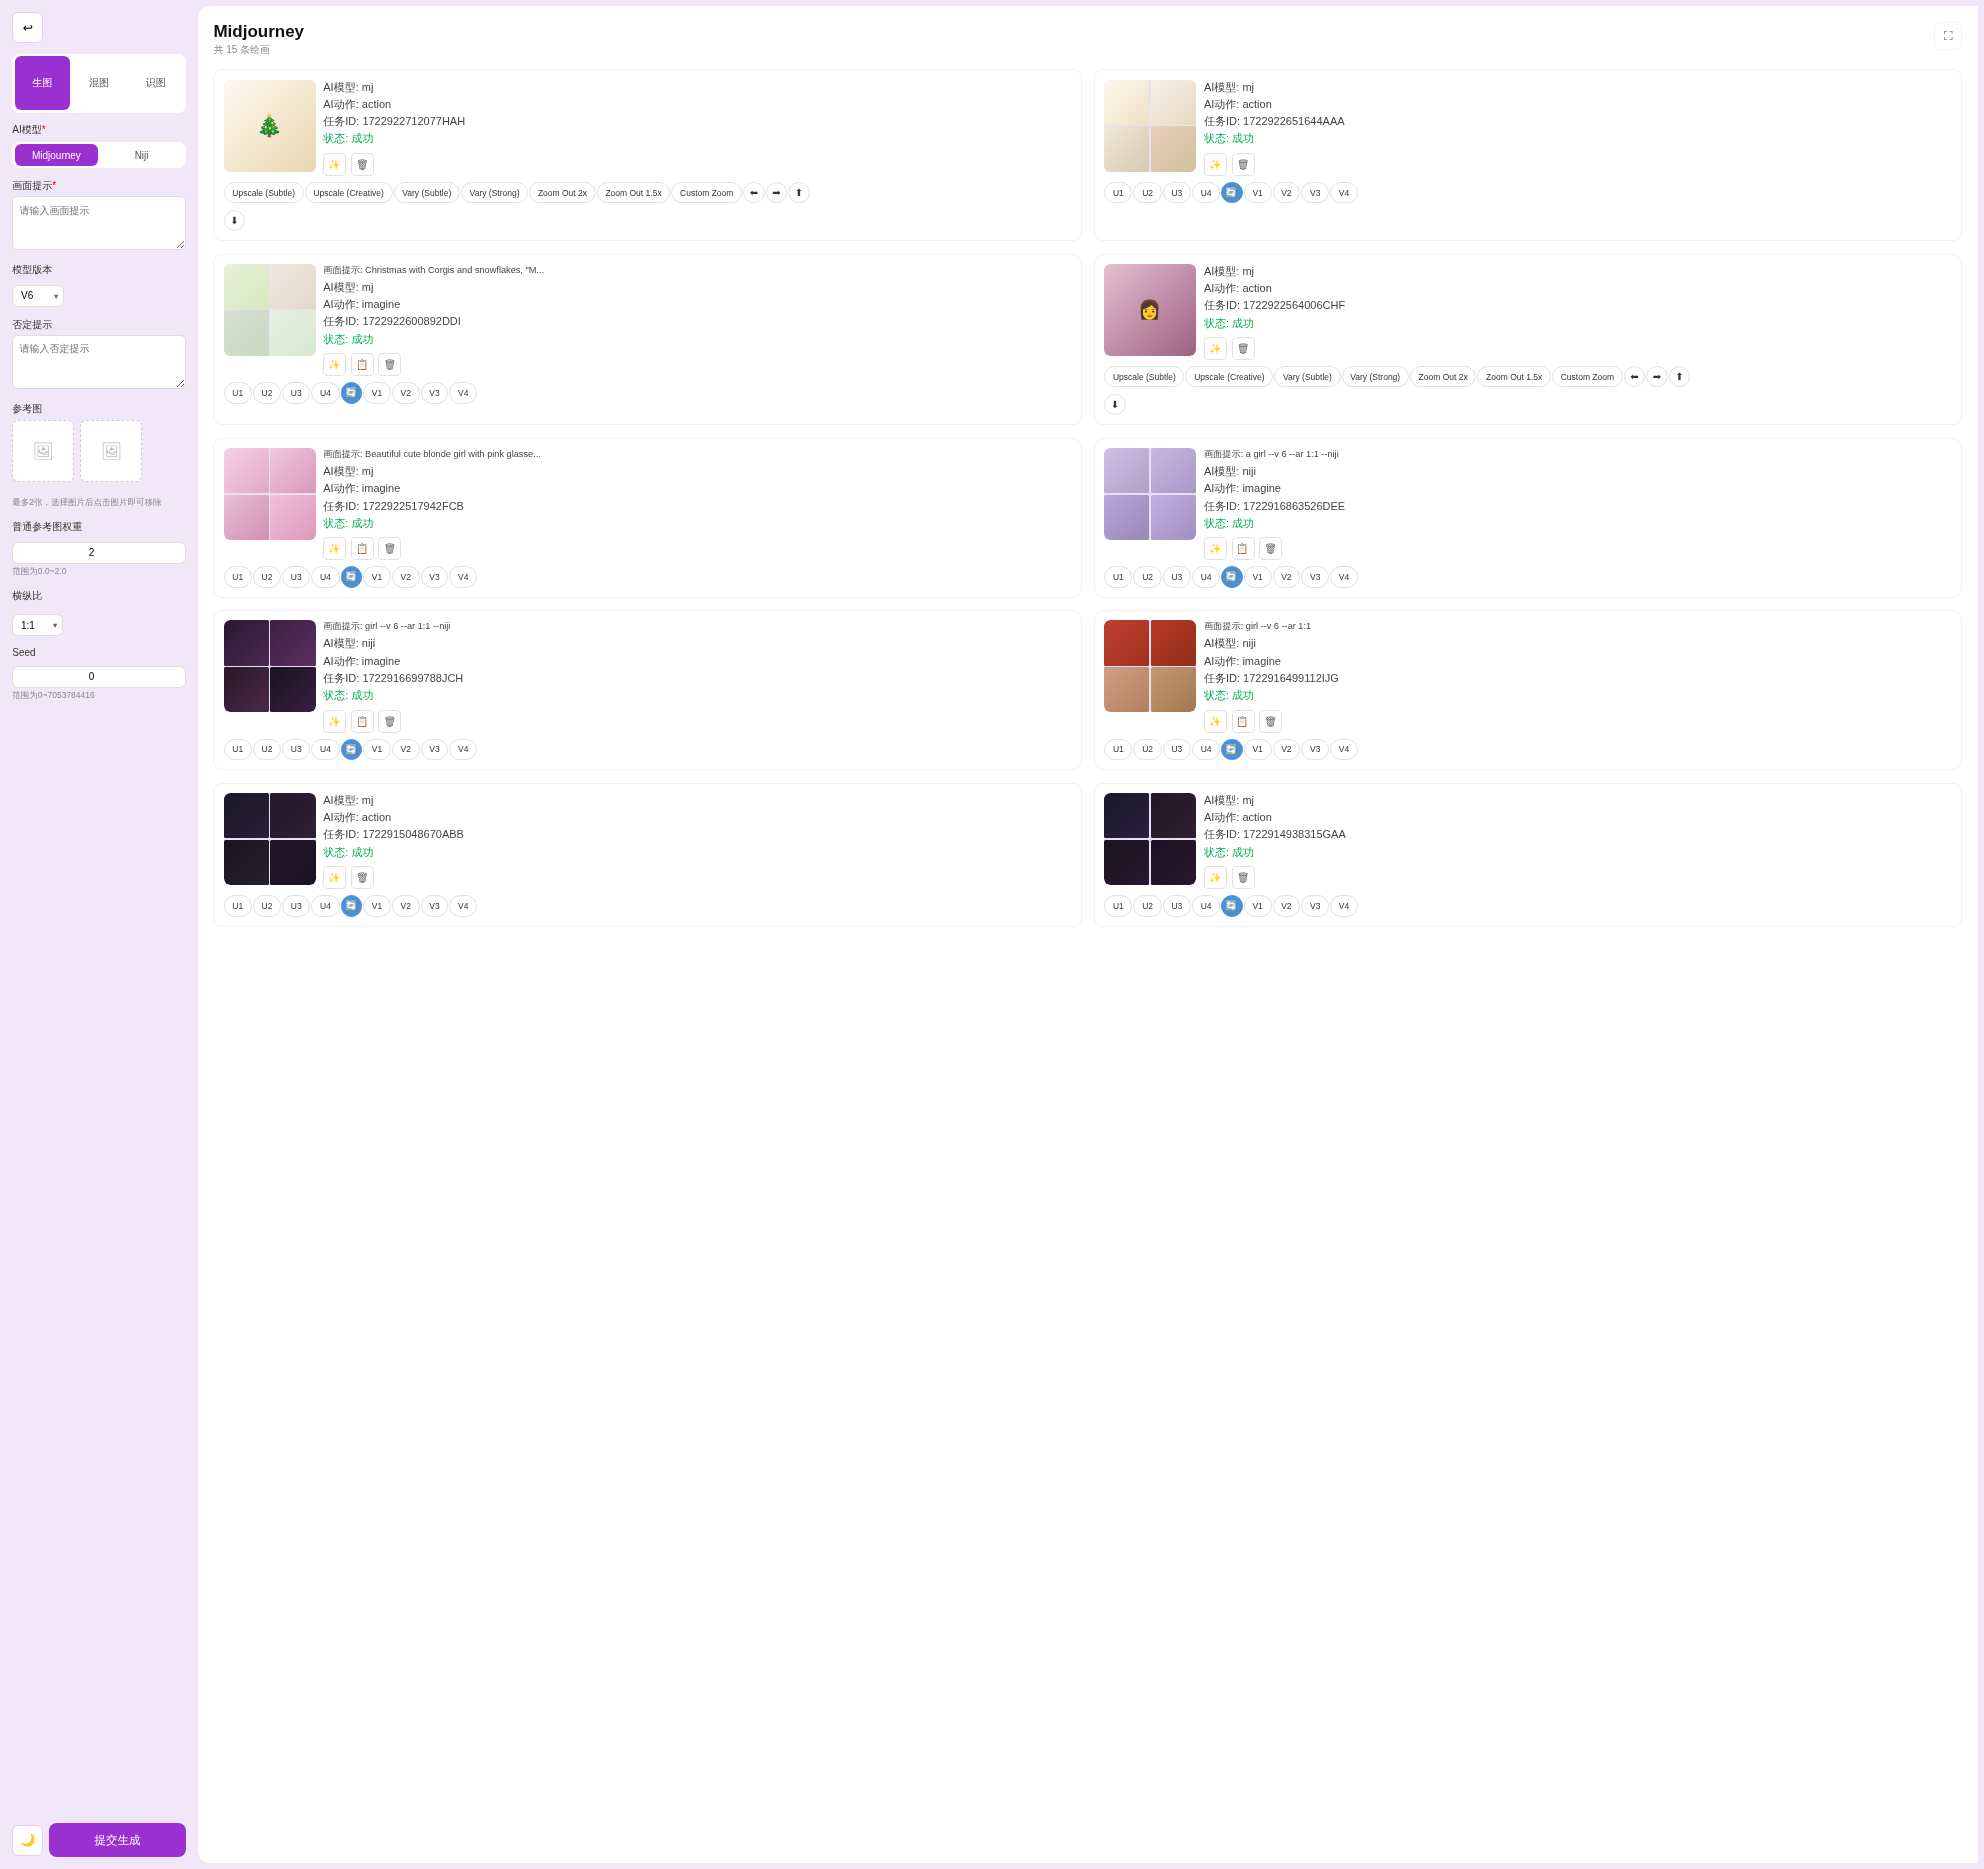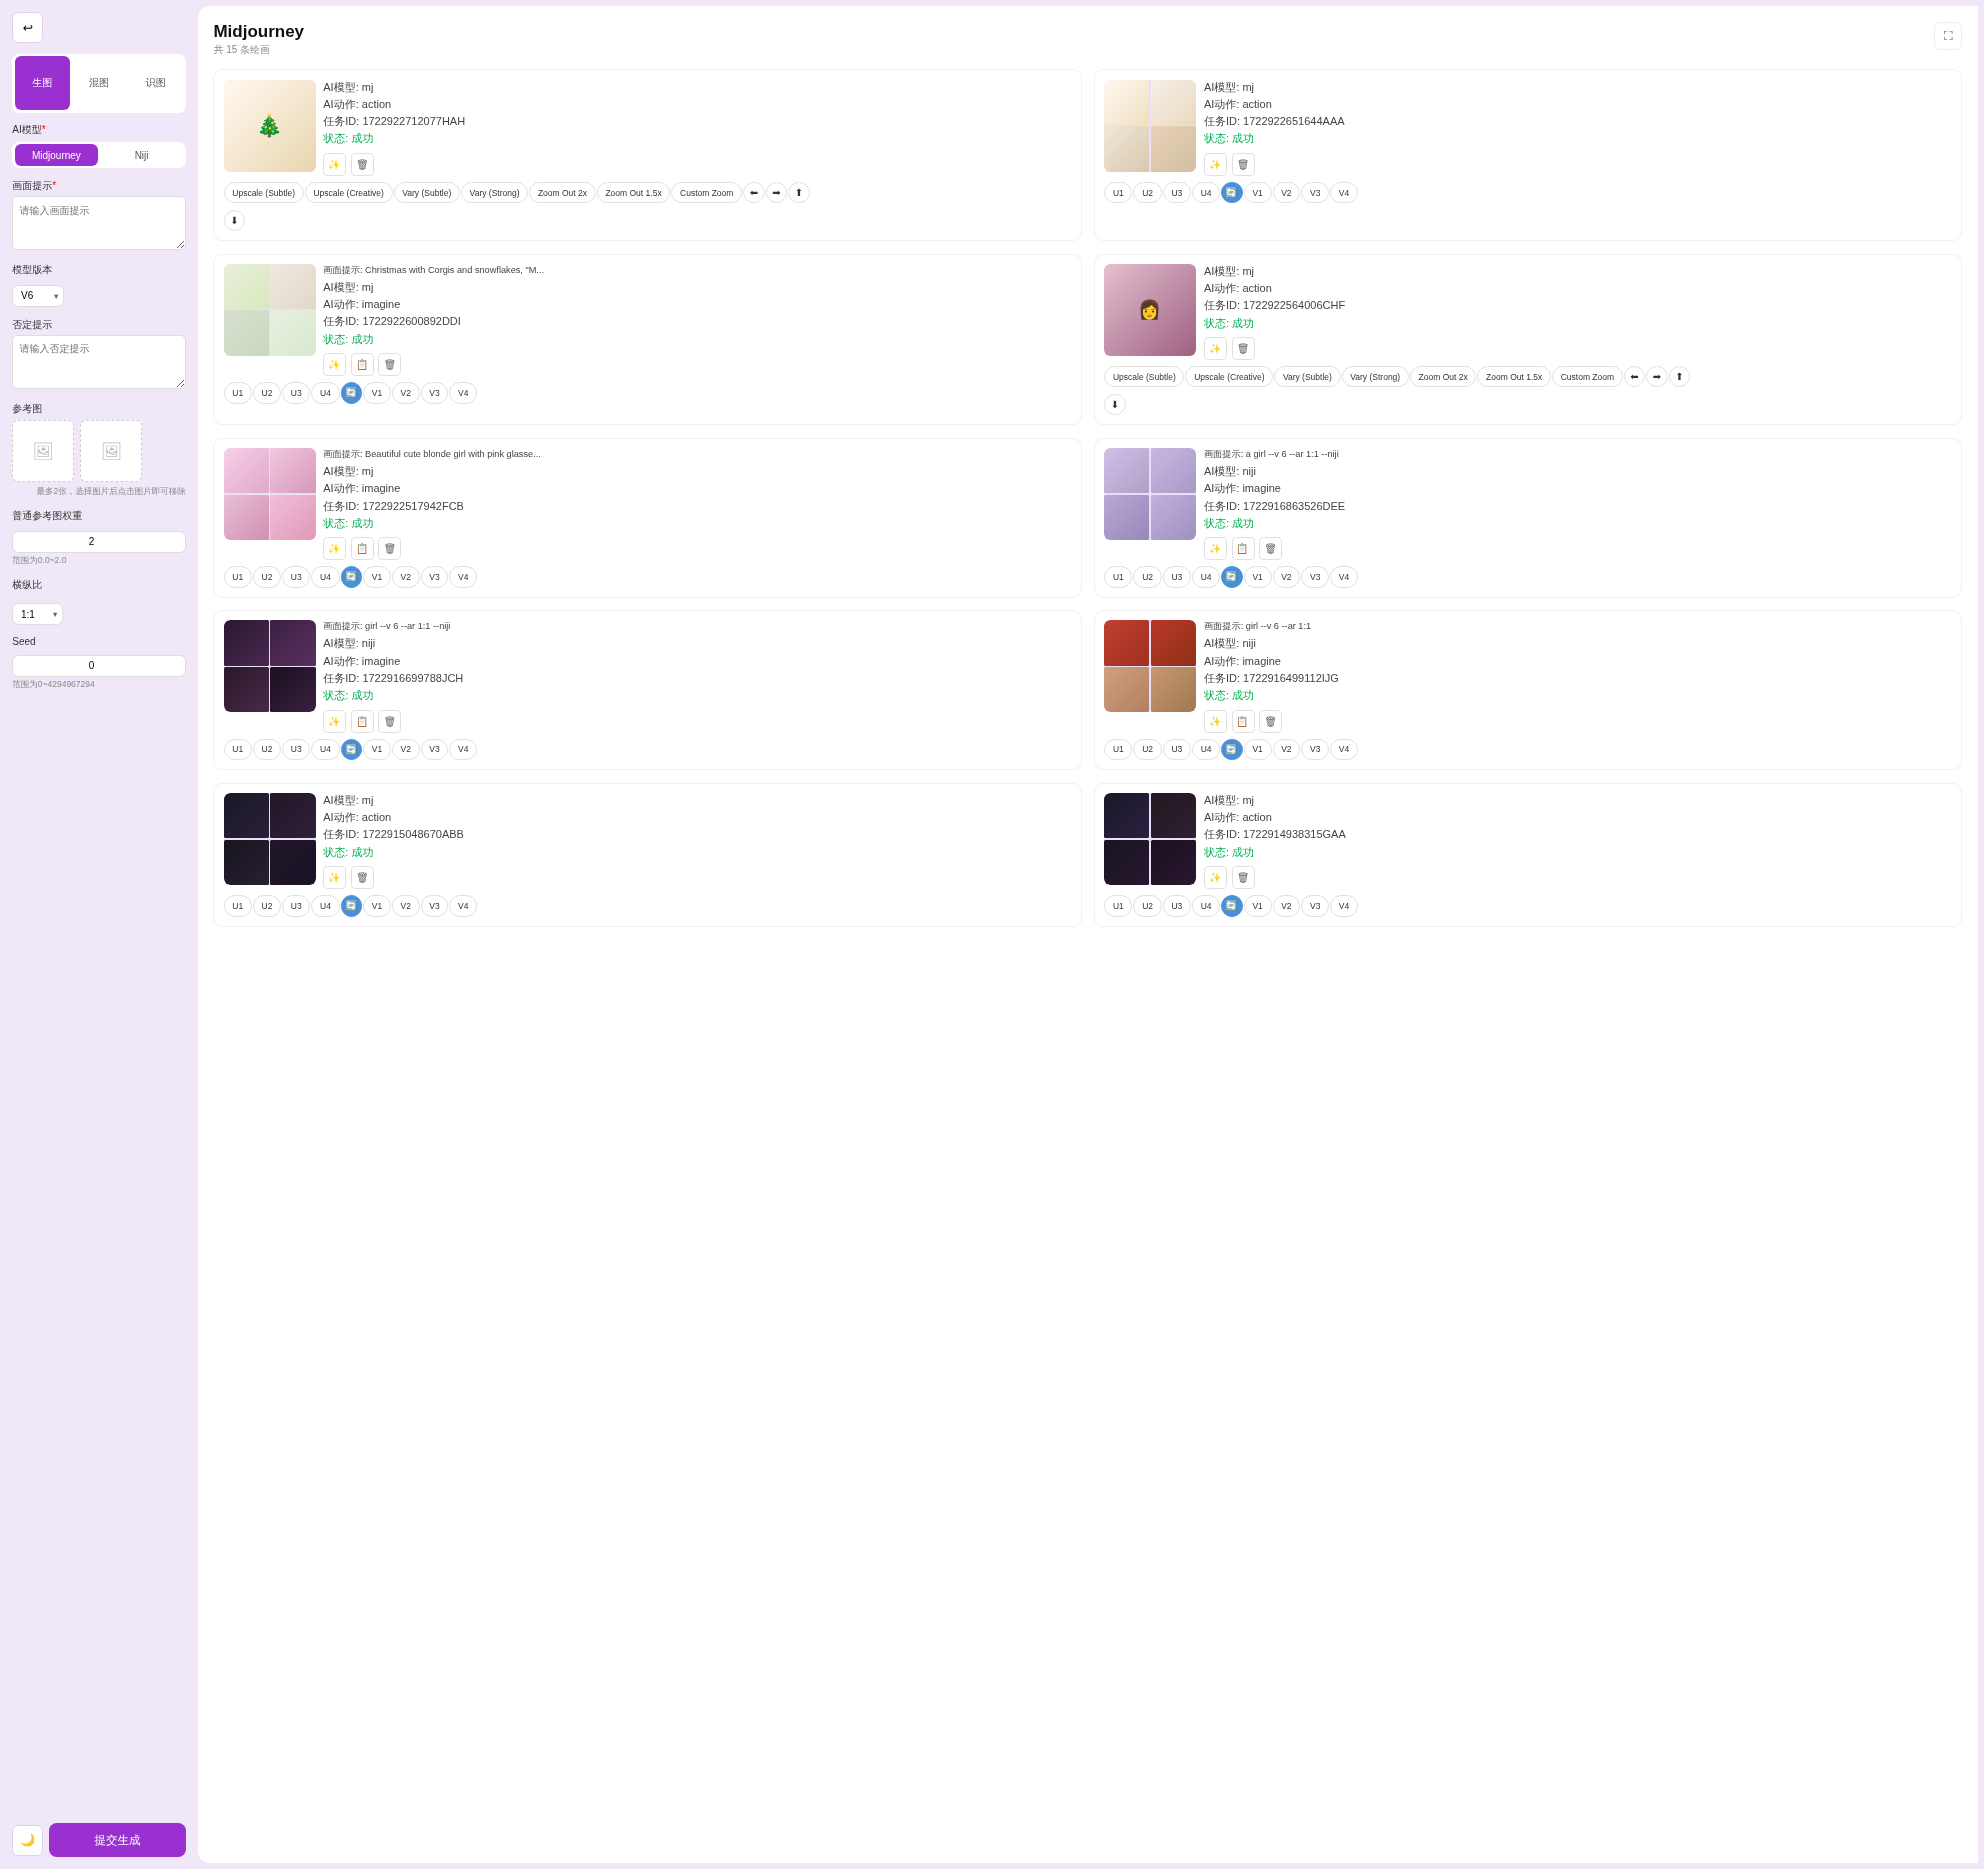--- a/index.html
+++ b/index.html
@@ -332,42 +332,42 @@
   <div>
     <div class="section-label">参考图</div>
     <div class="ref-images" style="margin-top:4.6px;">
       <div class="ref-image-box">
         <span>🖼</span>
       </div>
       <div class="ref-image-box">
         <span>🖼</span>
       </div>
     </div>
-    <div class="hint-text" style="margin-top:4px;text-align:right;">最多2张，选择图片后点击图片即可移除</div>
+    <div class="hint-text" style="margin-top:15px;">最多2张，选择图片后点击图片即可移除</div>
   </div>
 
   <div>
     <div class="section-label">普通参考图权重</div>
     <input type="number" class="number-input" value="2" style="margin-top: 4.6px;">
     <div class="range-hint" style="margin-top:2.3px;">范围为0.0~2.0</div>
   </div>
 
   <div>
     <div class="section-label">横纵比</div>
     <div class="select-wrap" style="margin-top:8px;">
       <select>
         <option>1:1</option><option>4:3</option><option>16:9</option><option>9:16</option>
       </select>
     </div>
   </div>
 
   <div>
     <div class="section-label">Seed</div>
     <input type="number" class="number-input" value="0" style="margin-top: 4.6px;">
-    <div class="range-hint" style="margin-top:2.3px;">范围为0~4294967294</div>
+    <div class="range-hint" style="margin-top:2.3px;">范围为0~7053784416</div>
   </div>
 
   <div class="sidebar-footer">
     <div class="footer-icon-btn">🌙</div>
     <button class="submit-btn">提交生成</button>
   </div>
 </div>
 
 <div class="main">
   <div class="main-header">

